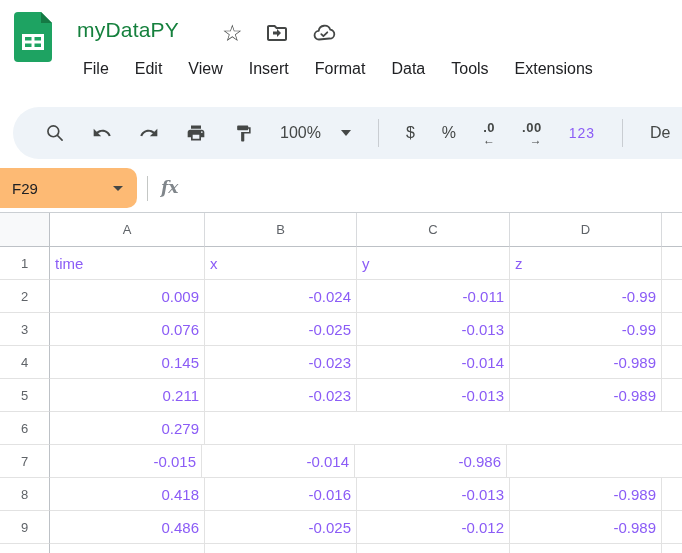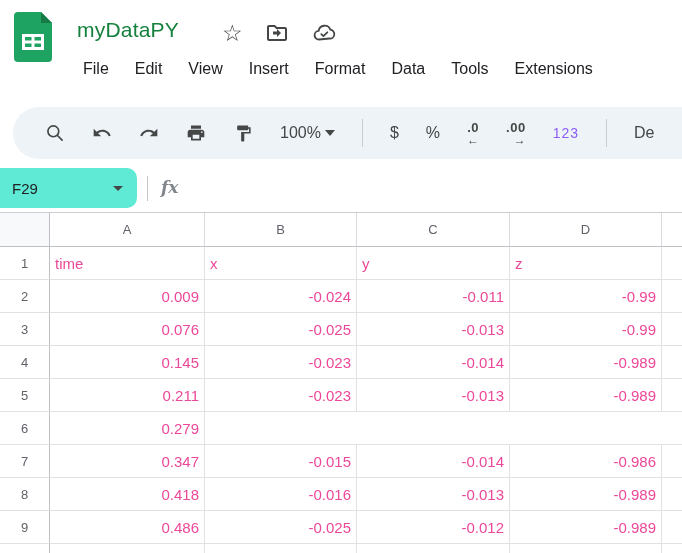--- a/index.html
+++ b/index.html
@@ -11,53 +11,53 @@
   .doc-title{position:absolute;left:77px;top:18px;font-size:21px;color:#15803d;letter-spacing:.2px;}
   .title-icons{position:absolute;left:222px;top:18px;display:flex;align-items:center;gap:22px;height:30px;}
   .star{font-size:23px;color:#444746;line-height:1;}
   .menubar{position:absolute;left:70px;top:55px;display:flex;height:28px;align-items:center;}
   .menu-item{font-size:16px;color:#202124;padding:0 13px;cursor:default;}
 
   
   .toolbar{position:absolute;left:13px;top:107px;width:710px;height:52px;background:#eef3f8;
            border-radius:26px;display:flex;align-items:center;padding-left:32px;gap:27px;box-sizing:border-box;color:#444746;}
   .tb-icon{display:flex;align-items:center;justify-content:center;width:20px;height:20px;flex:0 0 auto;}
-  .zoomwrap{display:flex;align-items:center;gap:4px;font-size:16px;color:#444746;}
+  .zoomwrap{display:flex;align-items:center;gap:20px;font-size:16px;color:#444746;}
   .tri{width:0;height:0;border-left:5px solid transparent;border-right:5px solid transparent;border-top:6px solid #444746;}
   .tb-divider{width:1px;height:28px;background:#c9cdd2;flex:0 0 auto;}
   .tb-text{font-size:16px;color:#444746;}
   .dec{display:flex;flex-direction:column;align-items:center;line-height:1;color:#444746;}
   .dec .d{font-size:13px;font-weight:700;letter-spacing:.5px;}
   .dec .a{font-size:12px;margin-top:0px;}
   .dec.inc .a{align-self:flex-end;}
   .dec.decr .a{align-self:flex-end;}
   .numfmt{font-size:14px;font-weight:500;letter-spacing:1px;color:#8b5cf6;}
 
   
-  .namebox{position:absolute;left:0;top:168px;width:137px;height:40px;background:#5eead4;
+  .namebox{position:absolute;left:0;top:168px;width:137px;height:40px;background:#fdba74;
            border-radius:0 10px 10px 0;display:flex;align-items:center;justify-content:space-between;
            padding:0 14px 0 12px;box-sizing:border-box;}
   .namebox .ref{font-size:15px;color:#202124;}
   .fbar-divider{position:absolute;left:147px;top:176px;width:1px;height:25px;background:#c4c7c5;}
   .fx{position:absolute;left:161px;top:177px;font-family:"DejaVu Serif",serif;font-style:italic;
       font-weight:600;font-size:17px;color:#80868b;}
   .formula-input{position:absolute;left:190px;top:170px;right:0;height:38px;}
 
   
   #grid{position:absolute;top:212px;left:0;right:0;bottom:0;overflow:hidden;border-top:1px solid #cbcfd3;}
   .ghead{display:flex;height:34px;}
   .corner{width:50px;flex:0 0 auto;background:#f8f9fa;border-right:1px solid #bdc1c6;
           border-bottom:1px solid #bdc1c6;box-sizing:border-box;}
   .colhdr{display:flex;align-items:center;justify-content:center;font-size:13px;color:#5f6368;
           border-right:1px solid #d8dadd;border-bottom:1px solid #bdc1c6;box-sizing:border-box;flex:0 0 auto;}
   .colhdr.sliver{flex:1 1 auto;border-right:none;}
   .grow{display:flex;height:33px;}
   .rownum{width:50px;flex:0 0 auto;display:flex;align-items:center;justify-content:center;font-size:13px;
           color:#5f6368;border-right:1px solid #bdc1c6;border-bottom:1px solid #e2e2e2;box-sizing:border-box;}
-  .cell{display:flex;align-items:center;font-size:15px;color:#ec4899;border-right:1px solid #e2e2e2;
+  .cell{display:flex;align-items:center;font-size:15px;color:#8b5cf6;border-right:1px solid #e2e2e2;
         border-bottom:1px solid #e2e2e2;box-sizing:border-box;padding:0 5px;flex:0 0 auto;}
   .cell.num{justify-content:flex-end;}
   .cell.txt{justify-content:flex-start;}
   .cell.sliver{flex:1 1 auto;border-right:none;}
   svg{display:block;}
 </style>
 </head>
 <body>
 
 <div class="app">
@@ -204,21 +204,20 @@
           <div class="cell num" style="width: 152px;">-0.989</div>
           <div class="cell sliver"></div>
         </div>
         <div class="grow">
           <div class="rownum">6</div>
           <div class="cell num" style="width: 155px;">0.279</div>
           <div class="cell sliver"></div>
         </div>
         <div class="grow">
           <div class="rownum">7</div>
-          <div class="cell num" style="width: 155px;">0.347</div>
           <div class="cell num" style="width: 152px;">-0.015</div>
           <div class="cell num" style="width: 153px;">-0.014</div>
           <div class="cell num" style="width: 152px;">-0.986</div>
           <div class="cell sliver"></div>
         </div>
         <div class="grow">
           <div class="rownum">8</div>
           <div class="cell num" style="width: 155px;">0.418</div>
           <div class="cell num" style="width: 152px;">-0.016</div>
           <div class="cell num" style="width: 153px;">-0.013</div>

